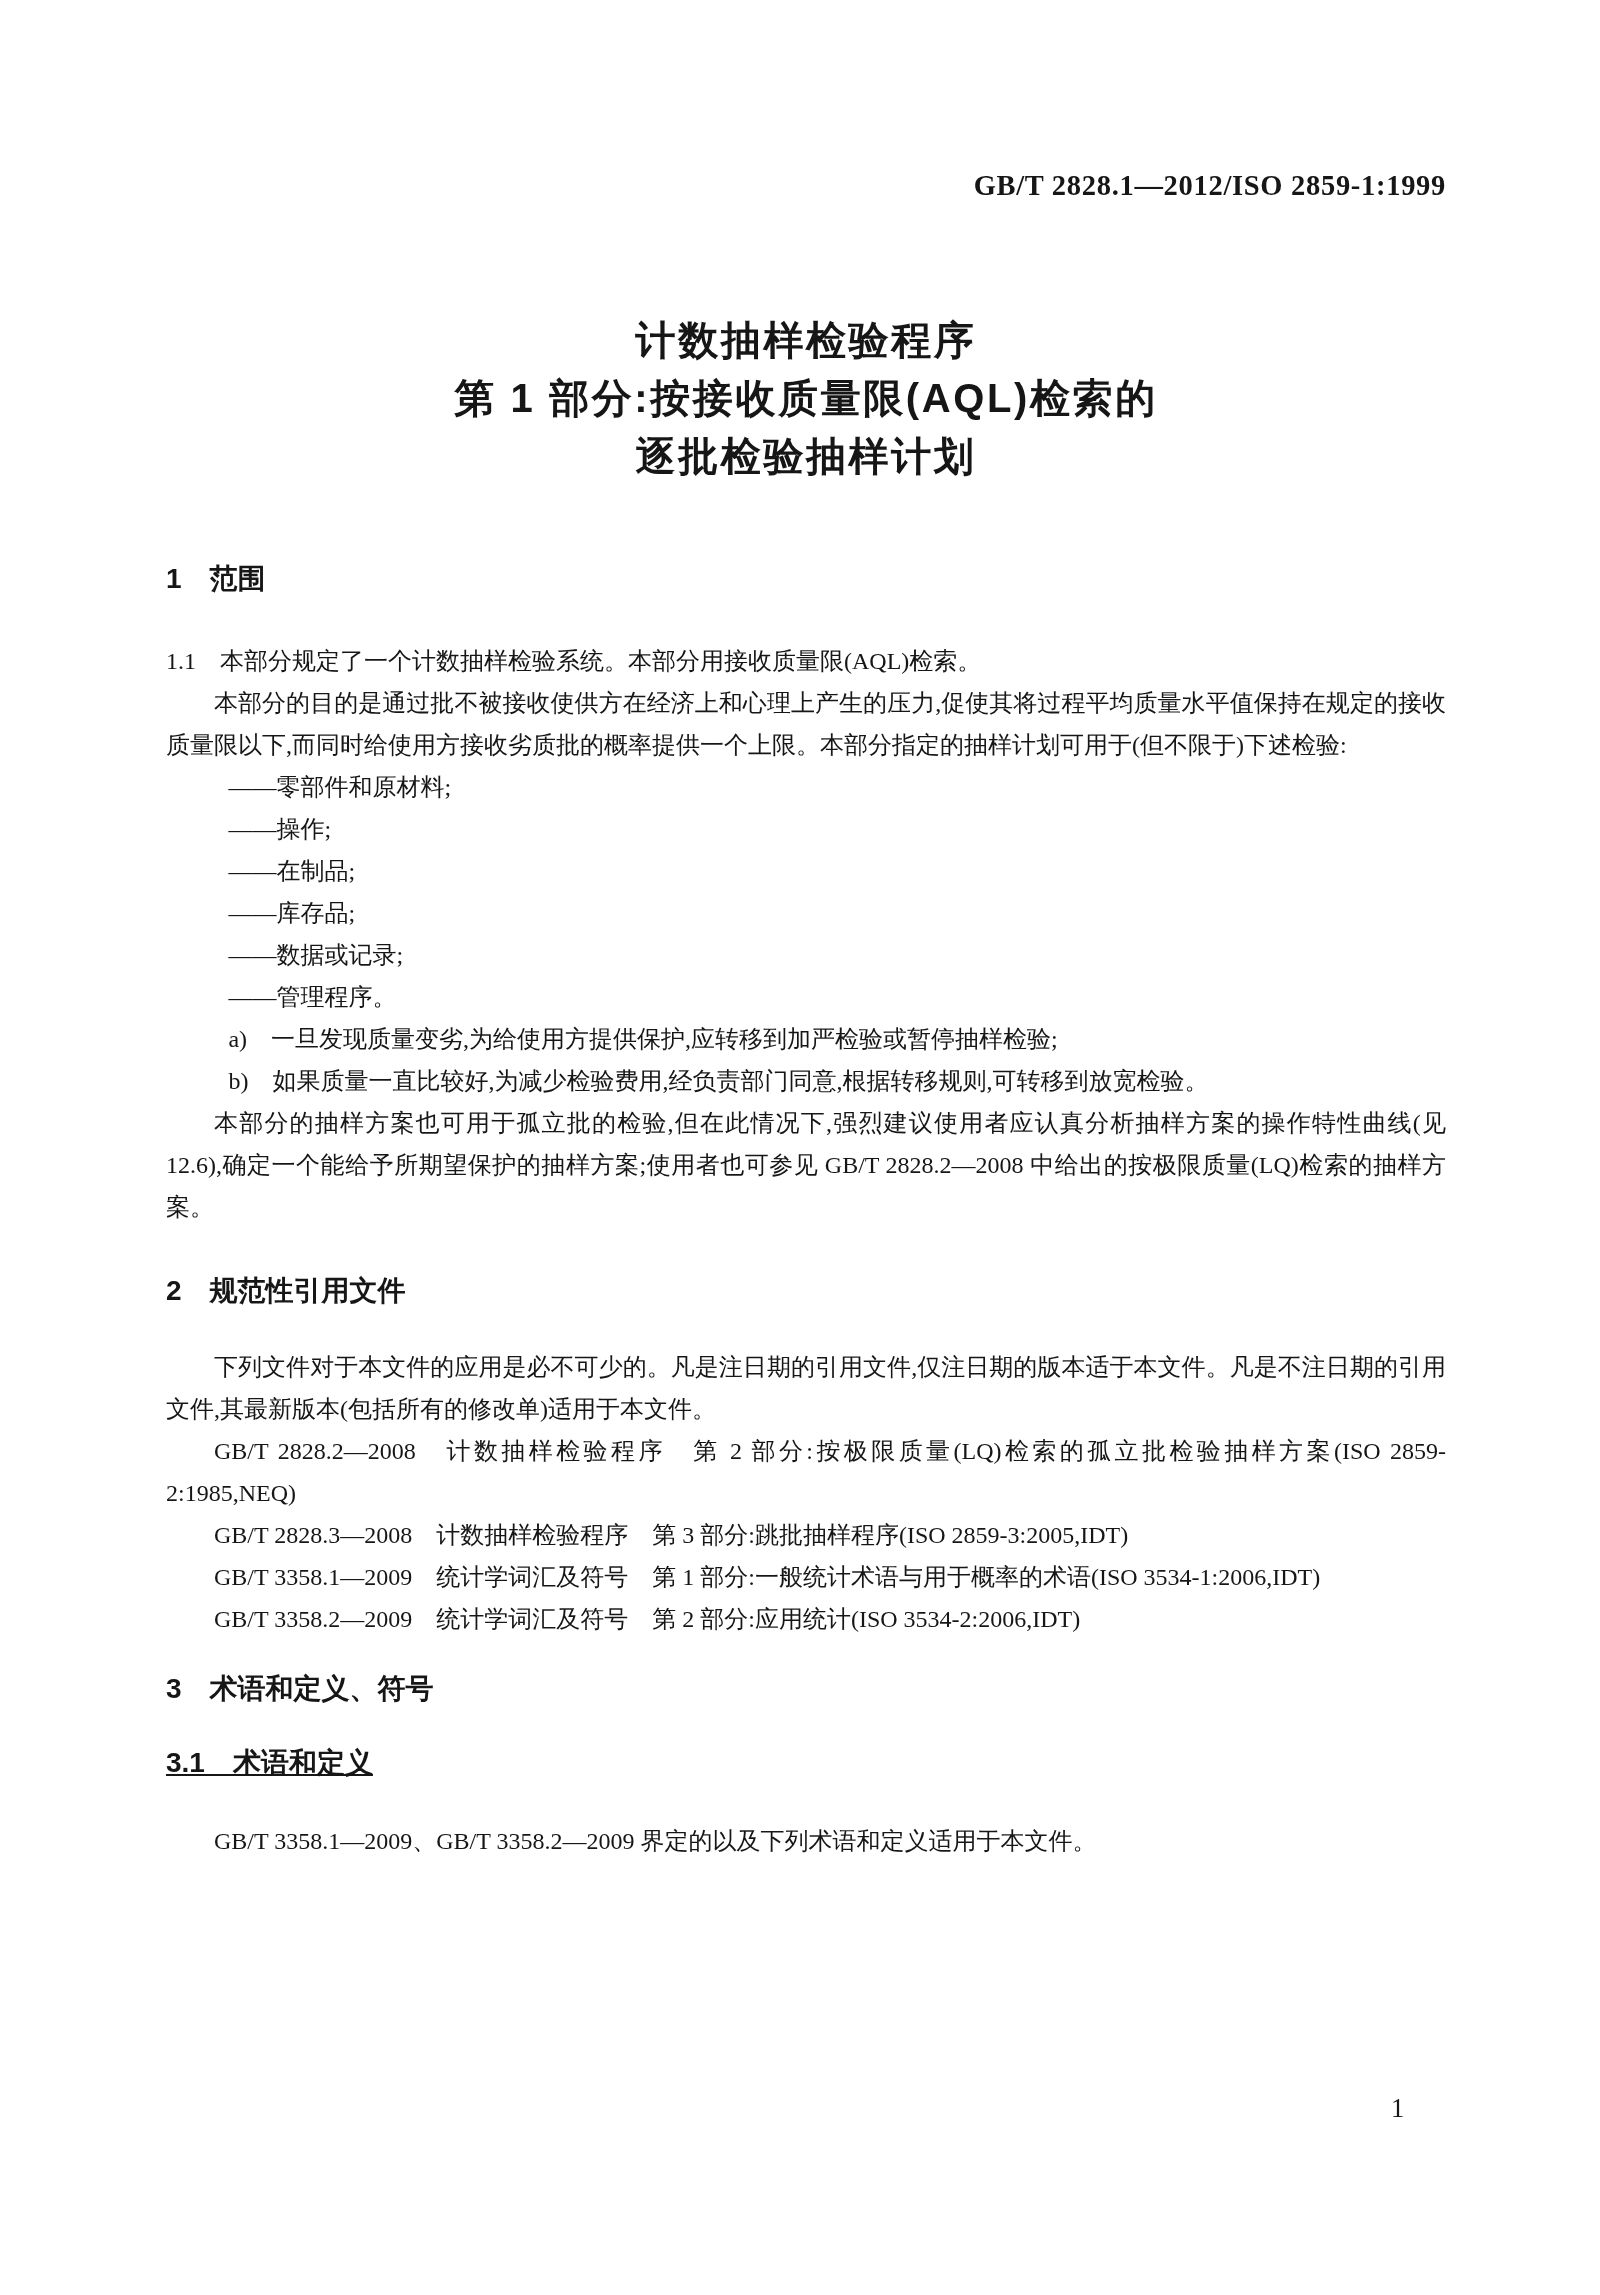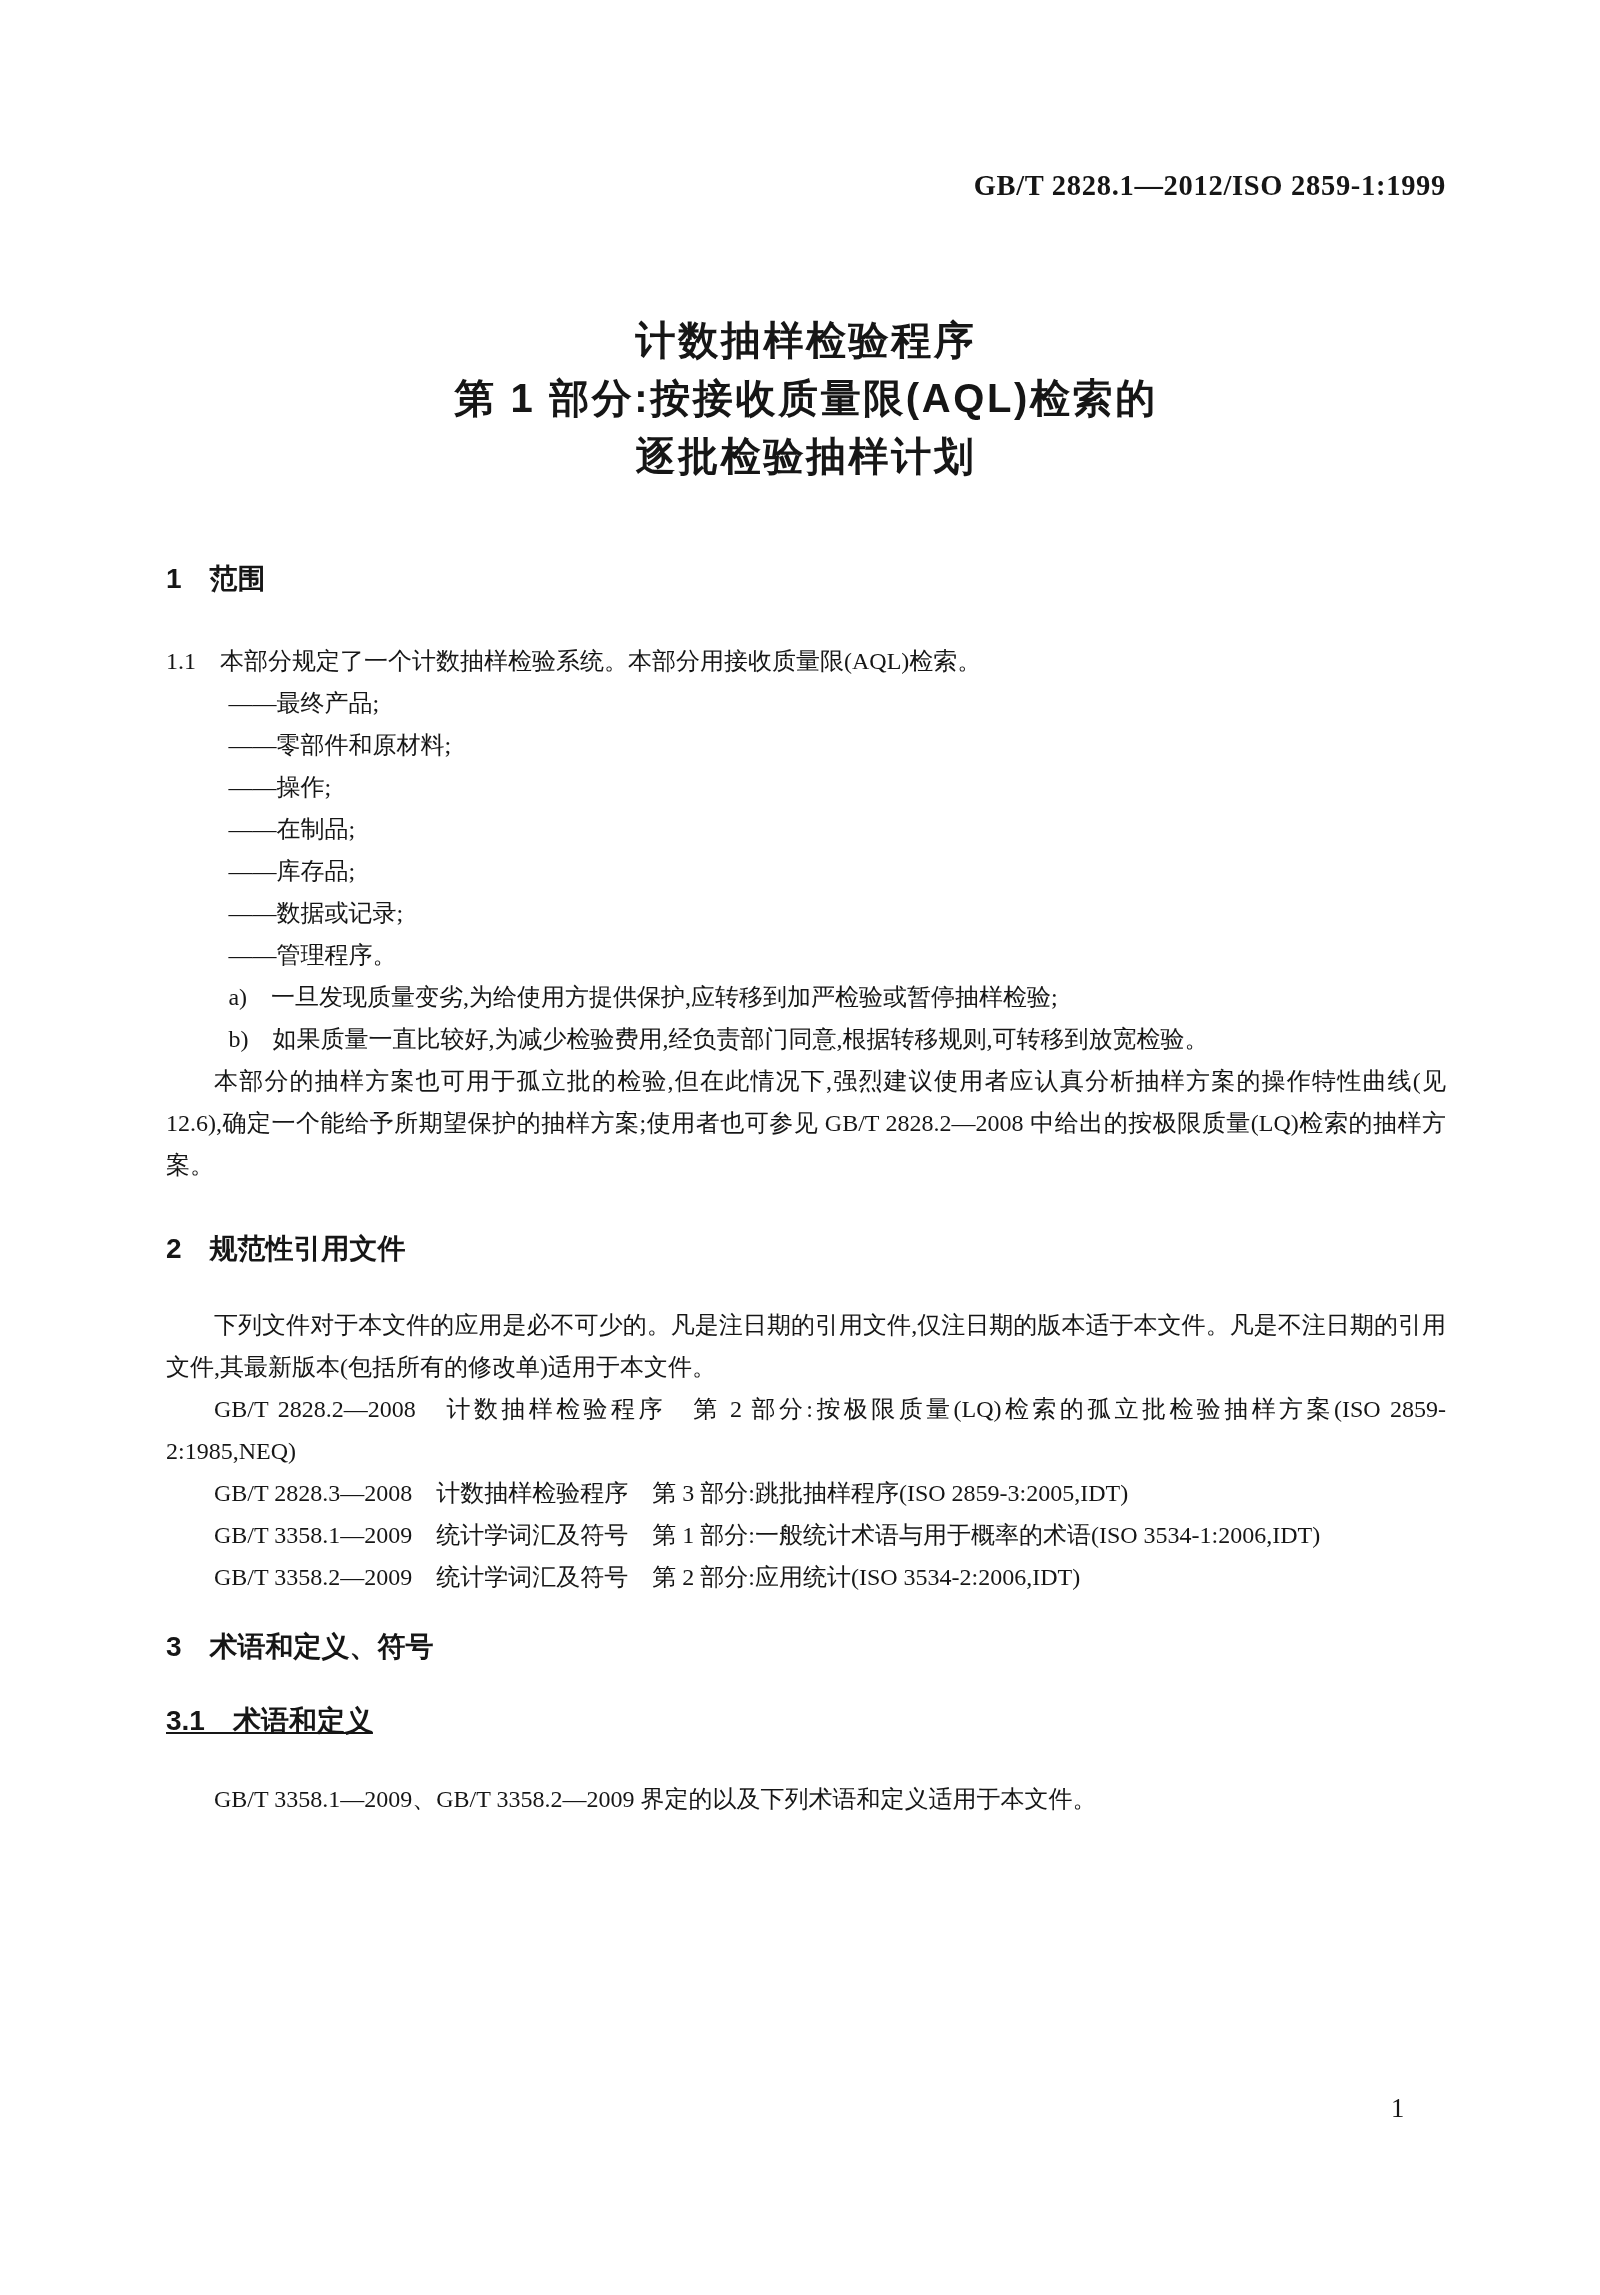--- a/index.html
+++ b/index.html
@@ -80,23 +80,23 @@
     <div class="doc-title">
       <div>计数抽样检验程序</div>
       <div>第 1 部分:按接收质量限(AQL)检索的</div>
       <div>逐批检验抽样计划</div>
     </div>
 
     <h2 class="sec-heading" id="scope-heading">1　范围</h2>
 
     <p class="body-text">1.1　本部分规定了一个计数抽样检验系统。本部分用接收质量限(AQL)检索。</p>
 
+    <p class="body-text indent">本部分的目的是通过批不被接收使供方在经济上和心理上产生的压力,促使其将过程平均质量水平值保持在规定的接收质量限以下,而同时给使用方接收劣质批的概率提供一个上限。本部分指定的抽样计划可用于(但不限于)下述检验:</p>
 
     <div>
-      <p class="body-text hang">——最终产品;</p>
       <p class="body-text hang">——零部件和原材料;</p>
       <p class="body-text hang">——操作;</p>
       <p class="body-text hang">——在制品;</p>
       <p class="body-text hang">——库存品;</p>
       <p class="body-text hang">——数据或记录;</p>
       <p class="body-text hang">——管理程序。</p>
     </div>
 
 
     <p class="body-text hang">a)　一旦发现质量变劣,为给使用方提供保护,应转移到加严检验或暂停抽样检验;</p>

